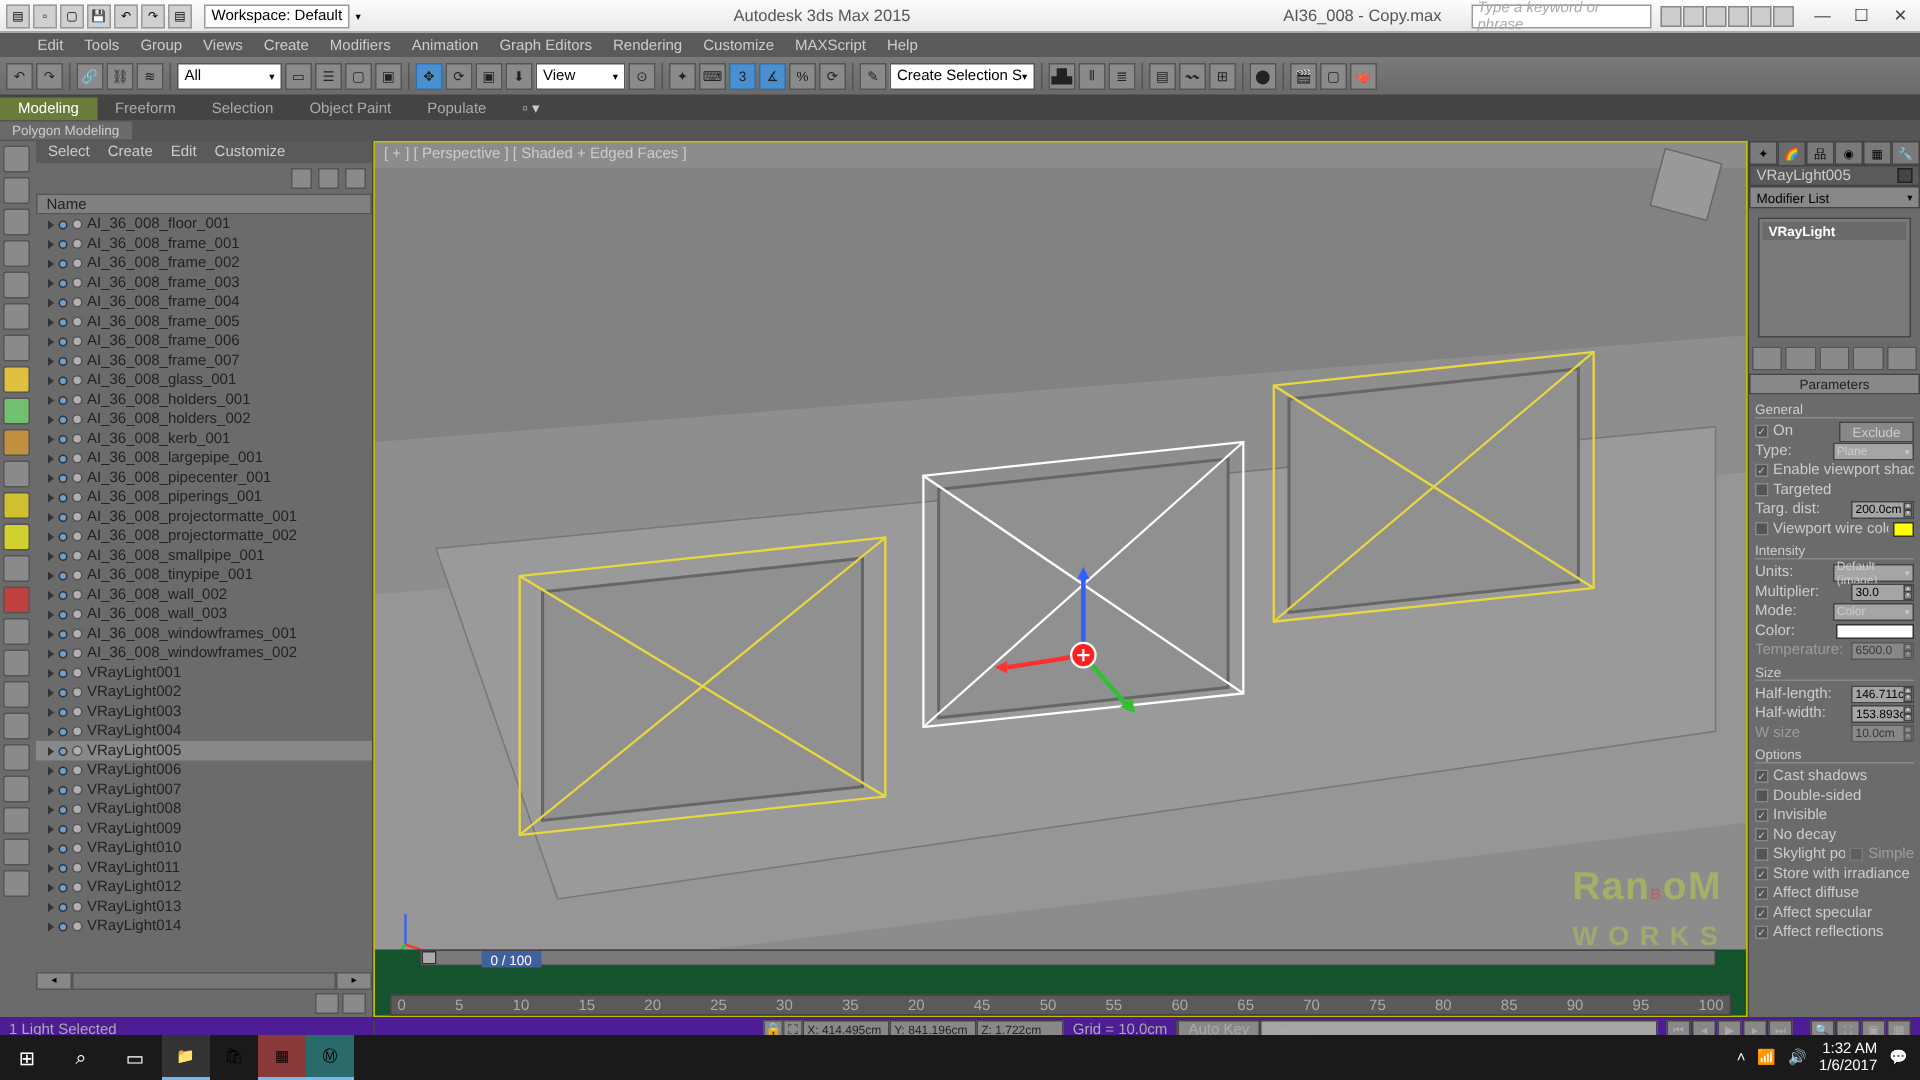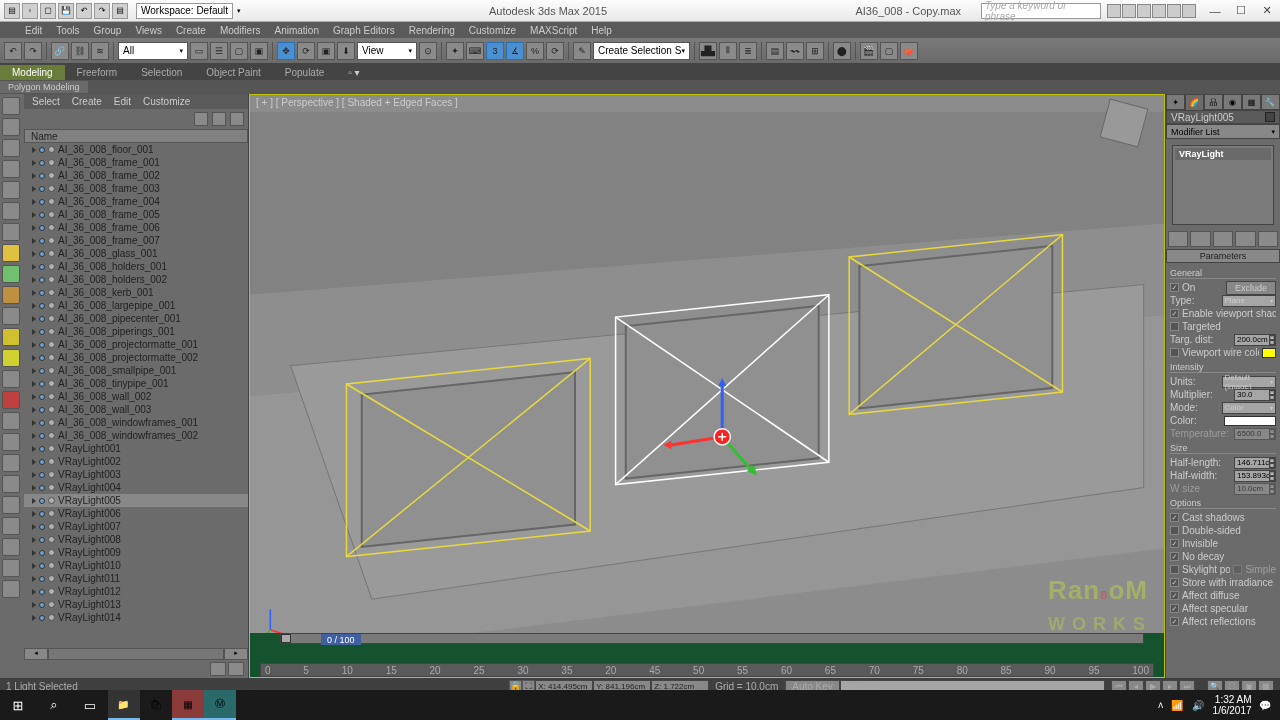--- a/index.html
+++ b/index.html
@@ -87,21 +87,21 @@
 .cmd-label { flex:1; white-space:nowrap; overflow:hidden; }
 .cmd-spinner { width:42px; height:12px; background:#a5a5a5; border:1px solid #444; display:flex; align-items:center; }
 .cmd-spinner input { width:34px; border:none; background:transparent; font-size:8px; padding-left:2px; }
 .cmd-spinarr { width:8px; display:flex; flex-direction:column; }
 .cmd-spinarr div { height:5px; background:#888; border:1px solid #444; font-size:5px; text-align:center; line-height:3px; }
 .cmd-drop { flex:1; height:12px; background:#a5a5a5; border:1px solid #444; padding:0 2px; display:flex; align-items:center; justify-content:space-between; font-size:8px; }
 .cmd-drop::after{content:"▾";font-size:6px;}
 .cmd-swatch { width:14px; height:10px; border:1px solid #333; }
 .cmd-btn { background:#888; border:1px solid #444; padding:1px 8px; font-size:9px; }
 
-.statusbar { position:absolute; bottom:26px; left:0; right:0; height:16px; background:#404040; display:flex; align-items:center; color:#aaa; font-size:9px; }
+.statusbar { position:absolute; bottom:26px; left:0; right:0; height:16px; background:#4c1d95; display:flex; align-items:center; color:#aaa; font-size:9px; }
 .status-seg { padding:0 6px; border-right:1px solid #444; }
 .coord-readout { display:flex; gap:0; margin-left:auto; }
 .coord-readout .cbox { width:58px; height:13px; background:#888; border:1px solid #444; padding:0 2px; display:flex; align-items:center; color:#222; font-size:8px; }
 .anim-controls { display:flex; gap:1px; margin:0 6px; }
 .anim-controls div { width:16px; height:13px; background:#888; border:1px solid #444; text-align:center; font-size:8px; line-height:11px; }
 .ak-btn { background:#888; border:1px solid #444; padding:0 6px; height:13px; display:flex; align-items:center; }
 
 .promptbar { position:absolute; bottom:12px; left:0; right:0; height:14px; background:#bbb; display:flex; }
 .prompt-script { width:60px; background:#ddd; border:1px solid #888; padding:0 3px; font-size:9px; color:#555; display:flex; align-items:center; }
 .prompt-msg { flex:1; background:#bbb; padding:0 6px; font-size:9px; color:#333; display:flex; align-items:center; }

